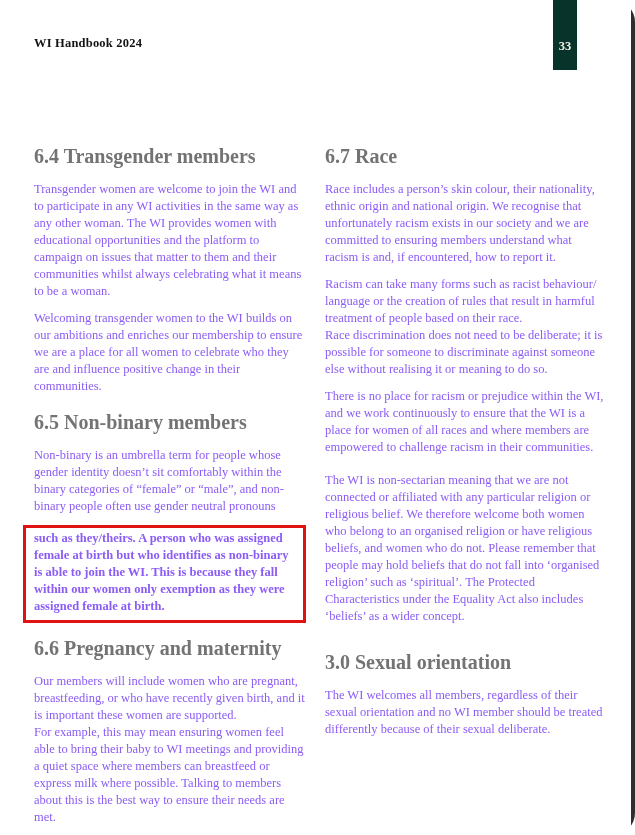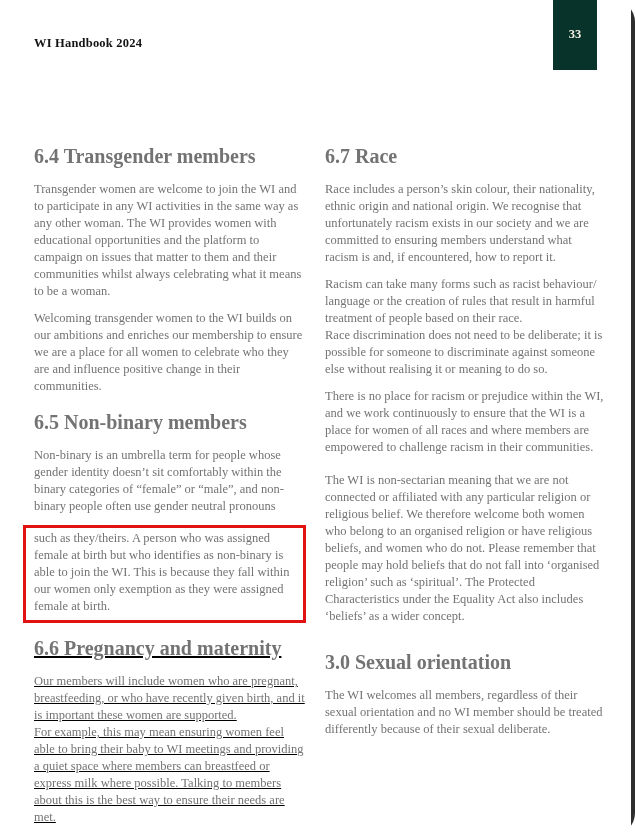--- a/index.html
+++ b/index.html
@@ -22,27 +22,27 @@
     position: absolute;
     left: 34px; top: 36px;
     font-size: 12.5px;
     font-weight: 700;
     color: #141414;
     letter-spacing: 0.2px;
   }
   .page-badge {
     position: absolute;
     left: 553px; top: 0;
-    width: 44px; height: 70px;
+    width: 24px; height: 70px;
     background: #07332b;
     display: flex;
     align-items: flex-end;
     justify-content: center;
     box-sizing: border-box;
-    padding-bottom: 28px;
+    padding-bottom: 16px;
   }
   .page-badge .num {
     color: #f7f2e4;
     font-size: 12.5px;
     font-weight: 700;
   }
   .col {
     position: absolute;
     top: 140px;
   }
@@ -52,34 +52,35 @@
   .section h2 {
     font-size: 20px;
     line-height: 1.15;
     font-weight: 700;
     color: #737373;
     margin: 0 0 13px 0;
   }
   .section p {
     font-size: 12.5px;
     line-height: 17px;
-    color: #737373;
+    color: #8b5cf6;
     margin: 0 0 10px 0;
     white-space: pre-line;
   }
   .section p:last-child { margin-bottom: 0; }
   .pad-top-sm { padding-top: 5px; }
   .mt-s65 { margin-top: 16px; }
-  .mt-s66 { margin-top: 14px; text-decoration: underline; }
+  .mt-s66 { margin-top: 14px; }
   .mt-s68 { margin-top: 16px; }
   .mt-s69 { margin-top: 26px; }
   .highlight-box {
     border: 3px solid #e01212;
     margin: 2px 0 8px -11px;
     padding: 2px 13px 5px 8px;
+    font-weight: bold;
   }
   .highlight-box p { margin: 0; }
 </style>
 </head>
 <body>
 
 <div class="page">
 
   <div class="header-title">WI Handbook 2024</div>
 

